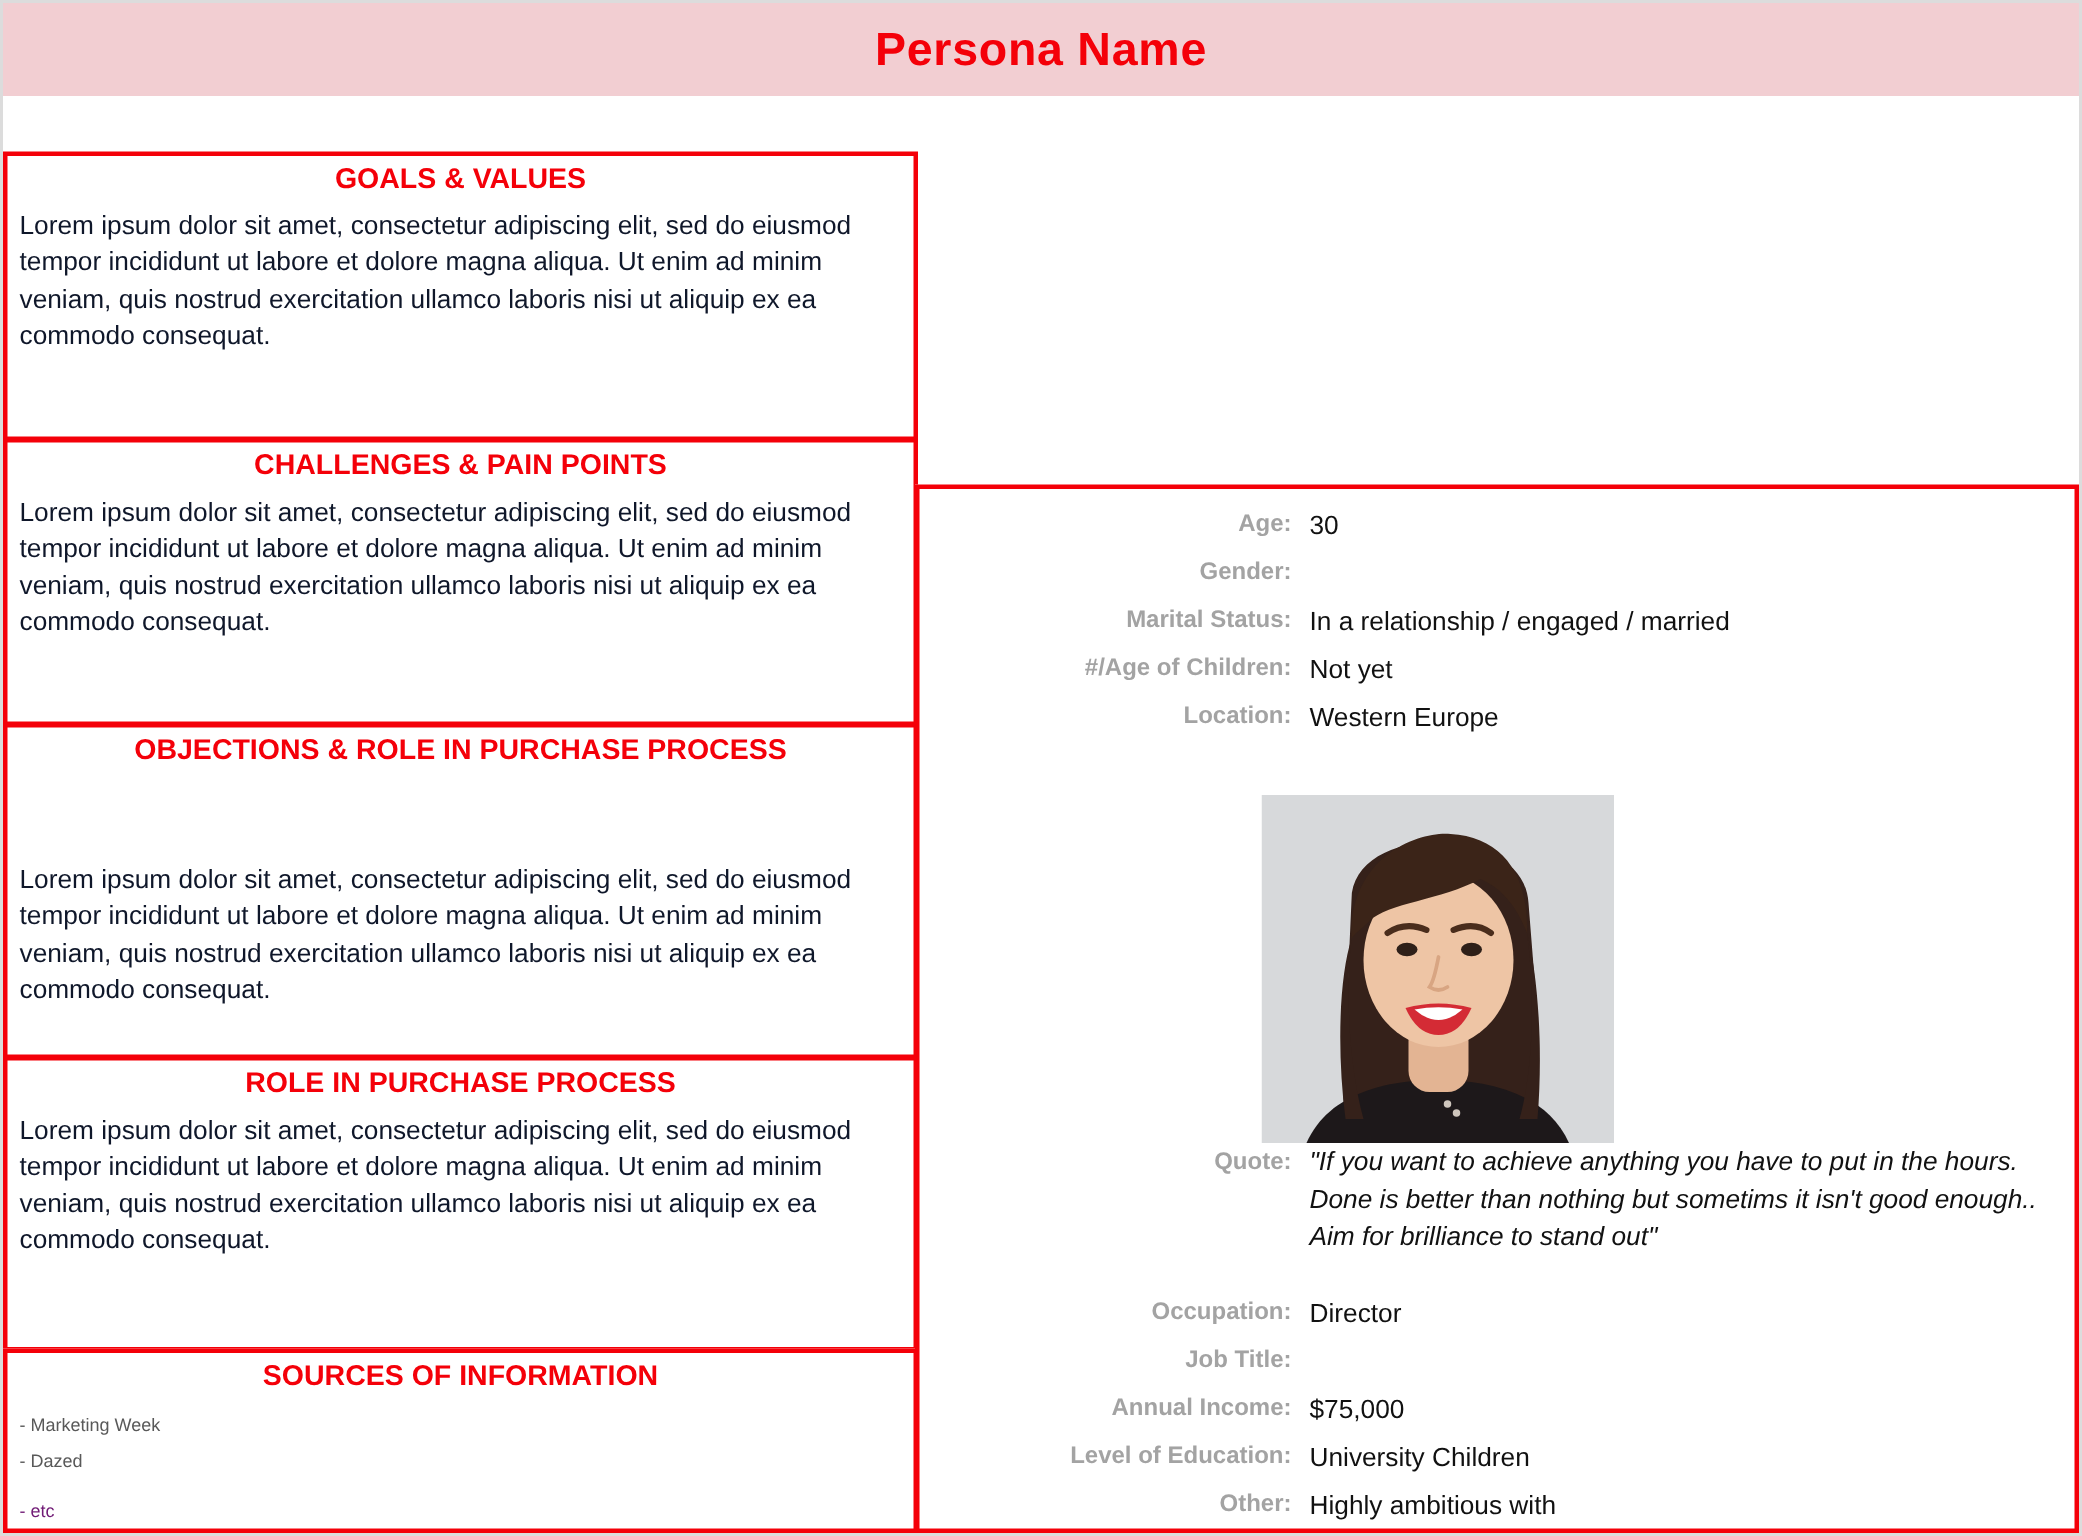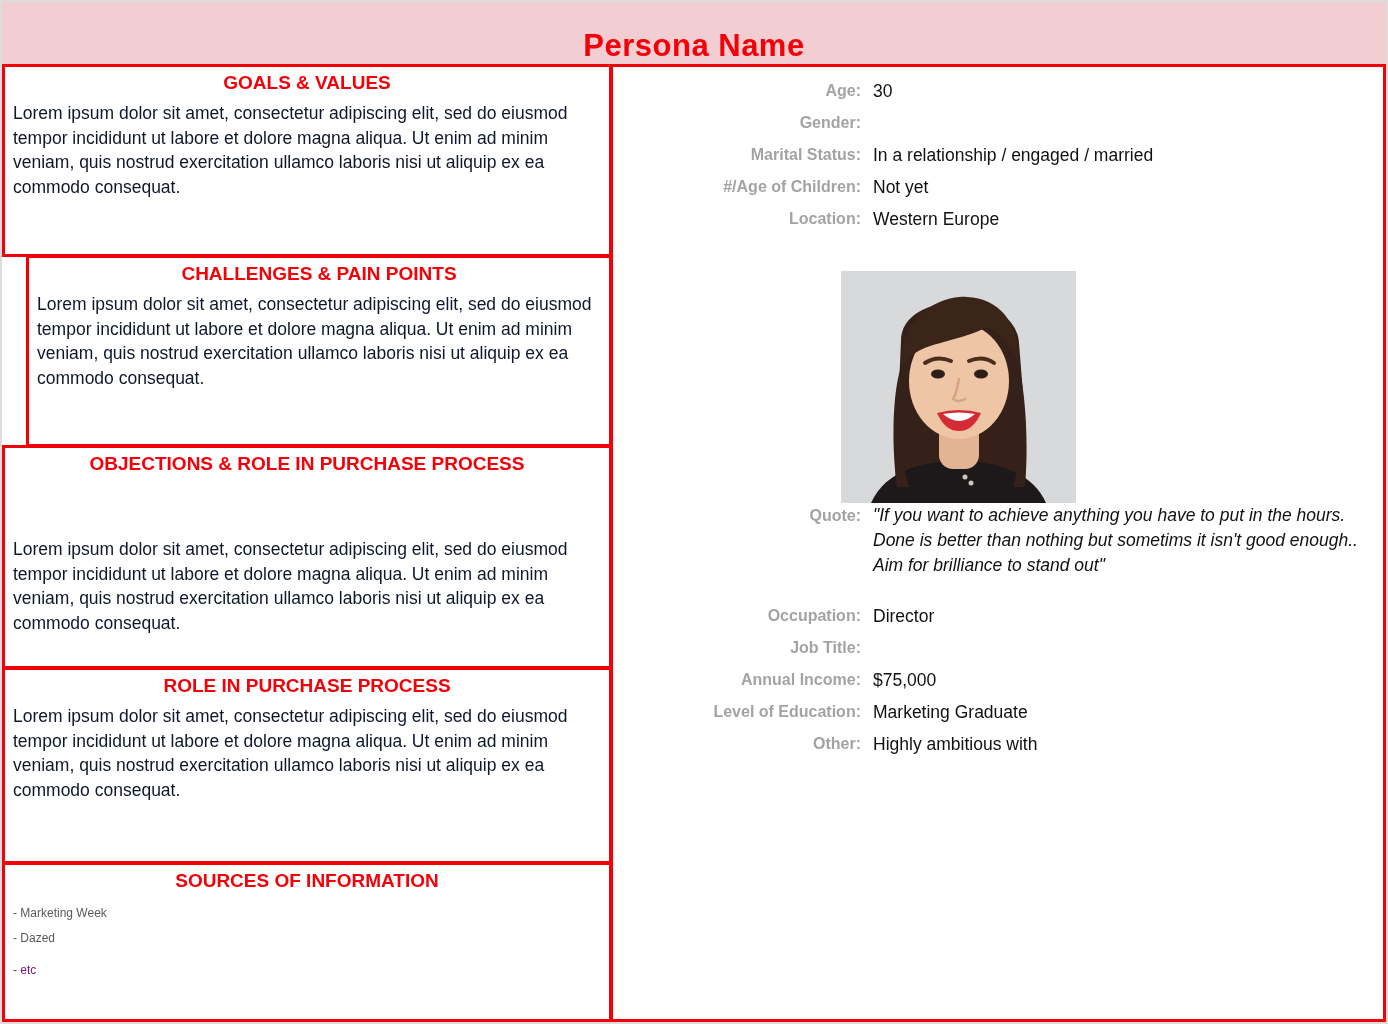--- a/index.html
+++ b/index.html
@@ -10,36 +10,36 @@
   }
   .page {
     width:1388px; height:1024px;
     border:2px solid #dcdcdc;
     background:#ffffff;
     display:flex; flex-direction:column;
   }
   .header {
     height:62px; flex:0 0 62px;
     background:#f2ced2;
-    display:flex; align-items:flex-end; justify-content:center;
+    display:flex; align-items:center; justify-content:center;
   }
   .page-title {
     color:#f40009; font-size:31px; font-weight:bold;
     letter-spacing:0.5px;
   }
-  .content { flex:1; display:flex; min-height:0; }
+  .content { flex:1; display:flex; min-height:0;align-items:flex-end; }
 
   
   .left-col { width:610px; flex:0 0 610px; display:flex; flex-direction:column; }
   .box {
     border:3px solid #f40009; background:#fff; overflow:hidden;
   }
   .box + .box { margin-top:-2px; }
   .box-1 { flex:0 0 193px; }
-  .box-2 { flex:0 0 192px;margin-left:24px; }
+  .box-2 { flex:0 0 192px; }
   .box-3 { flex:0 0 224px; }
   .box-4 { flex:0 0 197px; }
   .box-5 { flex:1; }
   .box h2 {
     color:#f40009; font-size:19px; font-weight:bold;
     text-align:center; margin-top:5px;
   }
   .box p.body-text {
     color:#0f172a; font-size:17.5px; line-height:24.5px;
     padding:0 8px; margin-top:7px;
@@ -190,21 +190,21 @@
         </div>
         <div class="kv-row">
           <span class="kv-label">Job Title:</span>
         </div>
         <div class="kv-row">
           <span class="kv-label">Annual Income:</span>
           <span class="kv-value">$75,000</span>
         </div>
         <div class="kv-row">
           <span class="kv-label">Level of Education:</span>
-          <span class="kv-value">Marketing Graduate</span>
+          <span class="kv-value">University Children</span>
         </div>
         <div class="kv-row">
           <span class="kv-label">Other:</span>
           <span class="kv-value">Highly ambitious with</span>
         </div>
       </div>
 
     </div>
   </div>
 </div>

